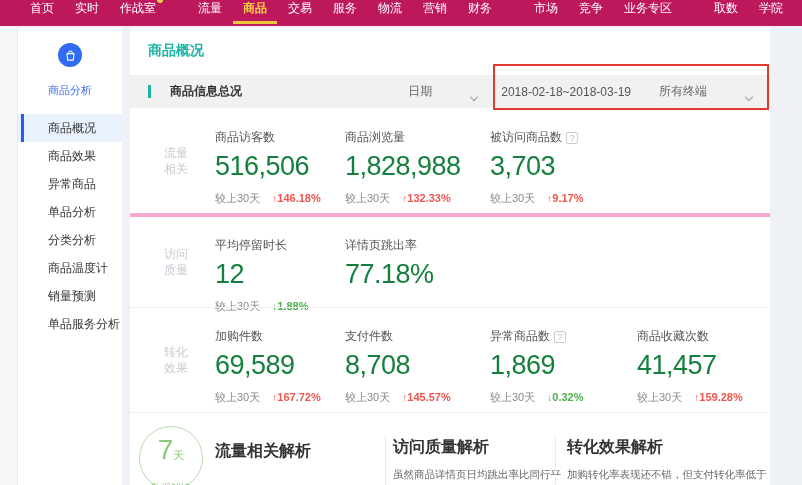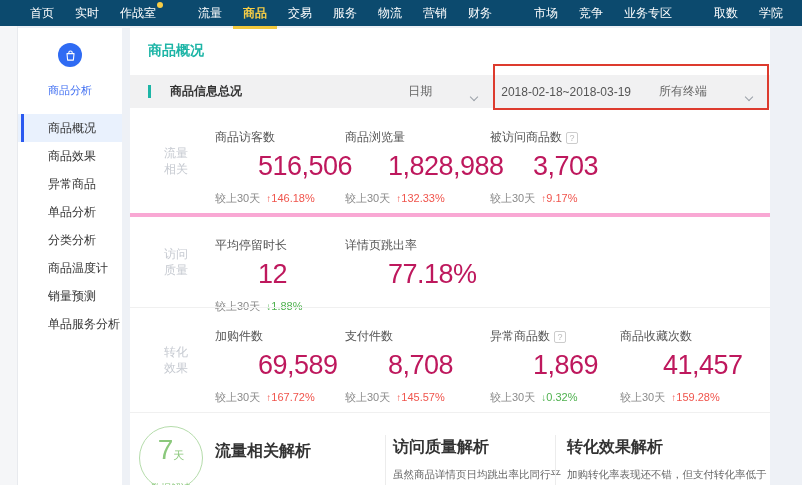--- a/index.html
+++ b/index.html
@@ -1,22 +1,22 @@
 <!DOCTYPE html>
 <html><head>
 <meta charset="utf-8">
 <style>
   * { margin:0; padding:0; box-sizing:border-box; }
   html,body { width:802px; height:485px; }
   body { font-family:"Liberation Sans","DejaVu Sans",sans-serif; }
   .screen { position:relative; width:802px; height:485px; background:#eef1f6; overflow:hidden; }
 
   
-  .topnav { position:absolute; left:0; top:0; width:802px; height:26px; background:#0c4a6e;
-            display:flex; align-items:center; padding-left:30px; z-index:10; }
+  .topnav { position:absolute; left:0; top:0; width:802px; height:26px; background:#be185d;
+            display:flex; align-items:flex-start; padding-left:30px; z-index:10; }
   .nav-item { position:relative; color:#fff; font-size:12px; margin-right:21px; cursor:pointer; white-space:nowrap; }
   .nav-item.active { color:#f7cd46; font-weight:bold; }
   .nav-underline { position:absolute; left:50%; transform:translateX(-50%); bottom:-7px; width:44px; height:3px; background:#f0c73c; }
   .nav-dot { position:absolute; right:-7px; top:-3px; width:6px; height:6px; border-radius:50%; background:#f7cd46; }
   .nav-divider { width:1px; height:12px; background:rgba(255,255,255,.35); margin-right:21px; }
 
   
   .left-strip { position:absolute; left:0; top:26px; width:18px; bottom:0; background:#f5f6f8; border-right:1px solid #e8eaee; }
   .sidebar { position:absolute; left:18px; top:28px; width:104px; bottom:0; background:#fff; }
   .sb-head { padding-top:15px; text-align:center; }
@@ -49,23 +49,23 @@
   .mrow { position:absolute; left:0; right:0; }
   .mrow1 { top:81px;  height:104px; }
   .mrow2 { top:185px; height:94px;  border-top:4px solid #f9a8d4; }
   .mrow3 { top:279px; height:105px; border-top:1px solid #f0f0f0; }
   .group-label { position:absolute; left:34px; top:50%; transform:translateY(-50%);
                  width:28px; font-size:12px; line-height:16px; color:#c6cad1; }
   .metric { position:absolute; top:0; width:130px; padding-top:20px; }
   .m-label { font-size:12px; color:#555; display:flex; align-items:center; }
   .help { display:inline-block; width:12px; height:12px; margin-left:4px; border:1px solid #ccc; border-radius:2px;
           color:#bbb; font-size:9px; line-height:11px; text-align:center; cursor:pointer; }
-  .m-value { margin-top:5px; font-size:27px; color:#be185d; letter-spacing:-.5px;margin-left:43px; }
+  .m-value { margin-top:5px; font-size:27px; color:#15803d; letter-spacing:-.5px; }
   .m-compare { margin-top:9px; font-size:11px; color:#8a8a8a; }
-  .delta { margin-left:3px; }
+  .delta { margin-left:9px;font-weight:bold; }
   .delta .arrow { font-size:10px; }
   .delta.up { color:#f0544c; }
   .delta.down { color:#4fb14f; }
 
   
   .insights { position:absolute; left:0; right:0; top:384px; height:120px; border-top:1px solid #f0f0f0; }
   .badge { position:absolute; left:9px; top:13px; width:64px; height:64px; border:1px solid #b5dcab;
            border-radius:50%; text-align:center; color:#8bc87c; padding-top:10px; }
   .badge-num { font-size:28px; line-height:26px; font-weight:300; }
   .badge-unit { font-size:11px; }
@@ -240,21 +240,21 @@
         <div class="m-label">
           <span>异常商品数</span>
           <span class="help">?</span>
         </div>
         <div class="m-value">1,869</div>
         <div class="m-compare">
           <span>较上30天</span>
           <span class="delta down"><span class="arrow">↓</span><span>0.32%</span></span>
         </div>
       </div>
-      <div class="metric" style="left:490px">
+      <div class="metric" style="left:507px">
         <div class="m-label">
             <span>商品收藏次数</span>
           </div>
         <div class="m-value">41,457</div>
         <div class="m-compare">
           <span>较上30天</span>
           <span class="delta up"><span class="arrow">↑</span><span>159.28%</span></span>
         </div>
       </div>
     </div>

